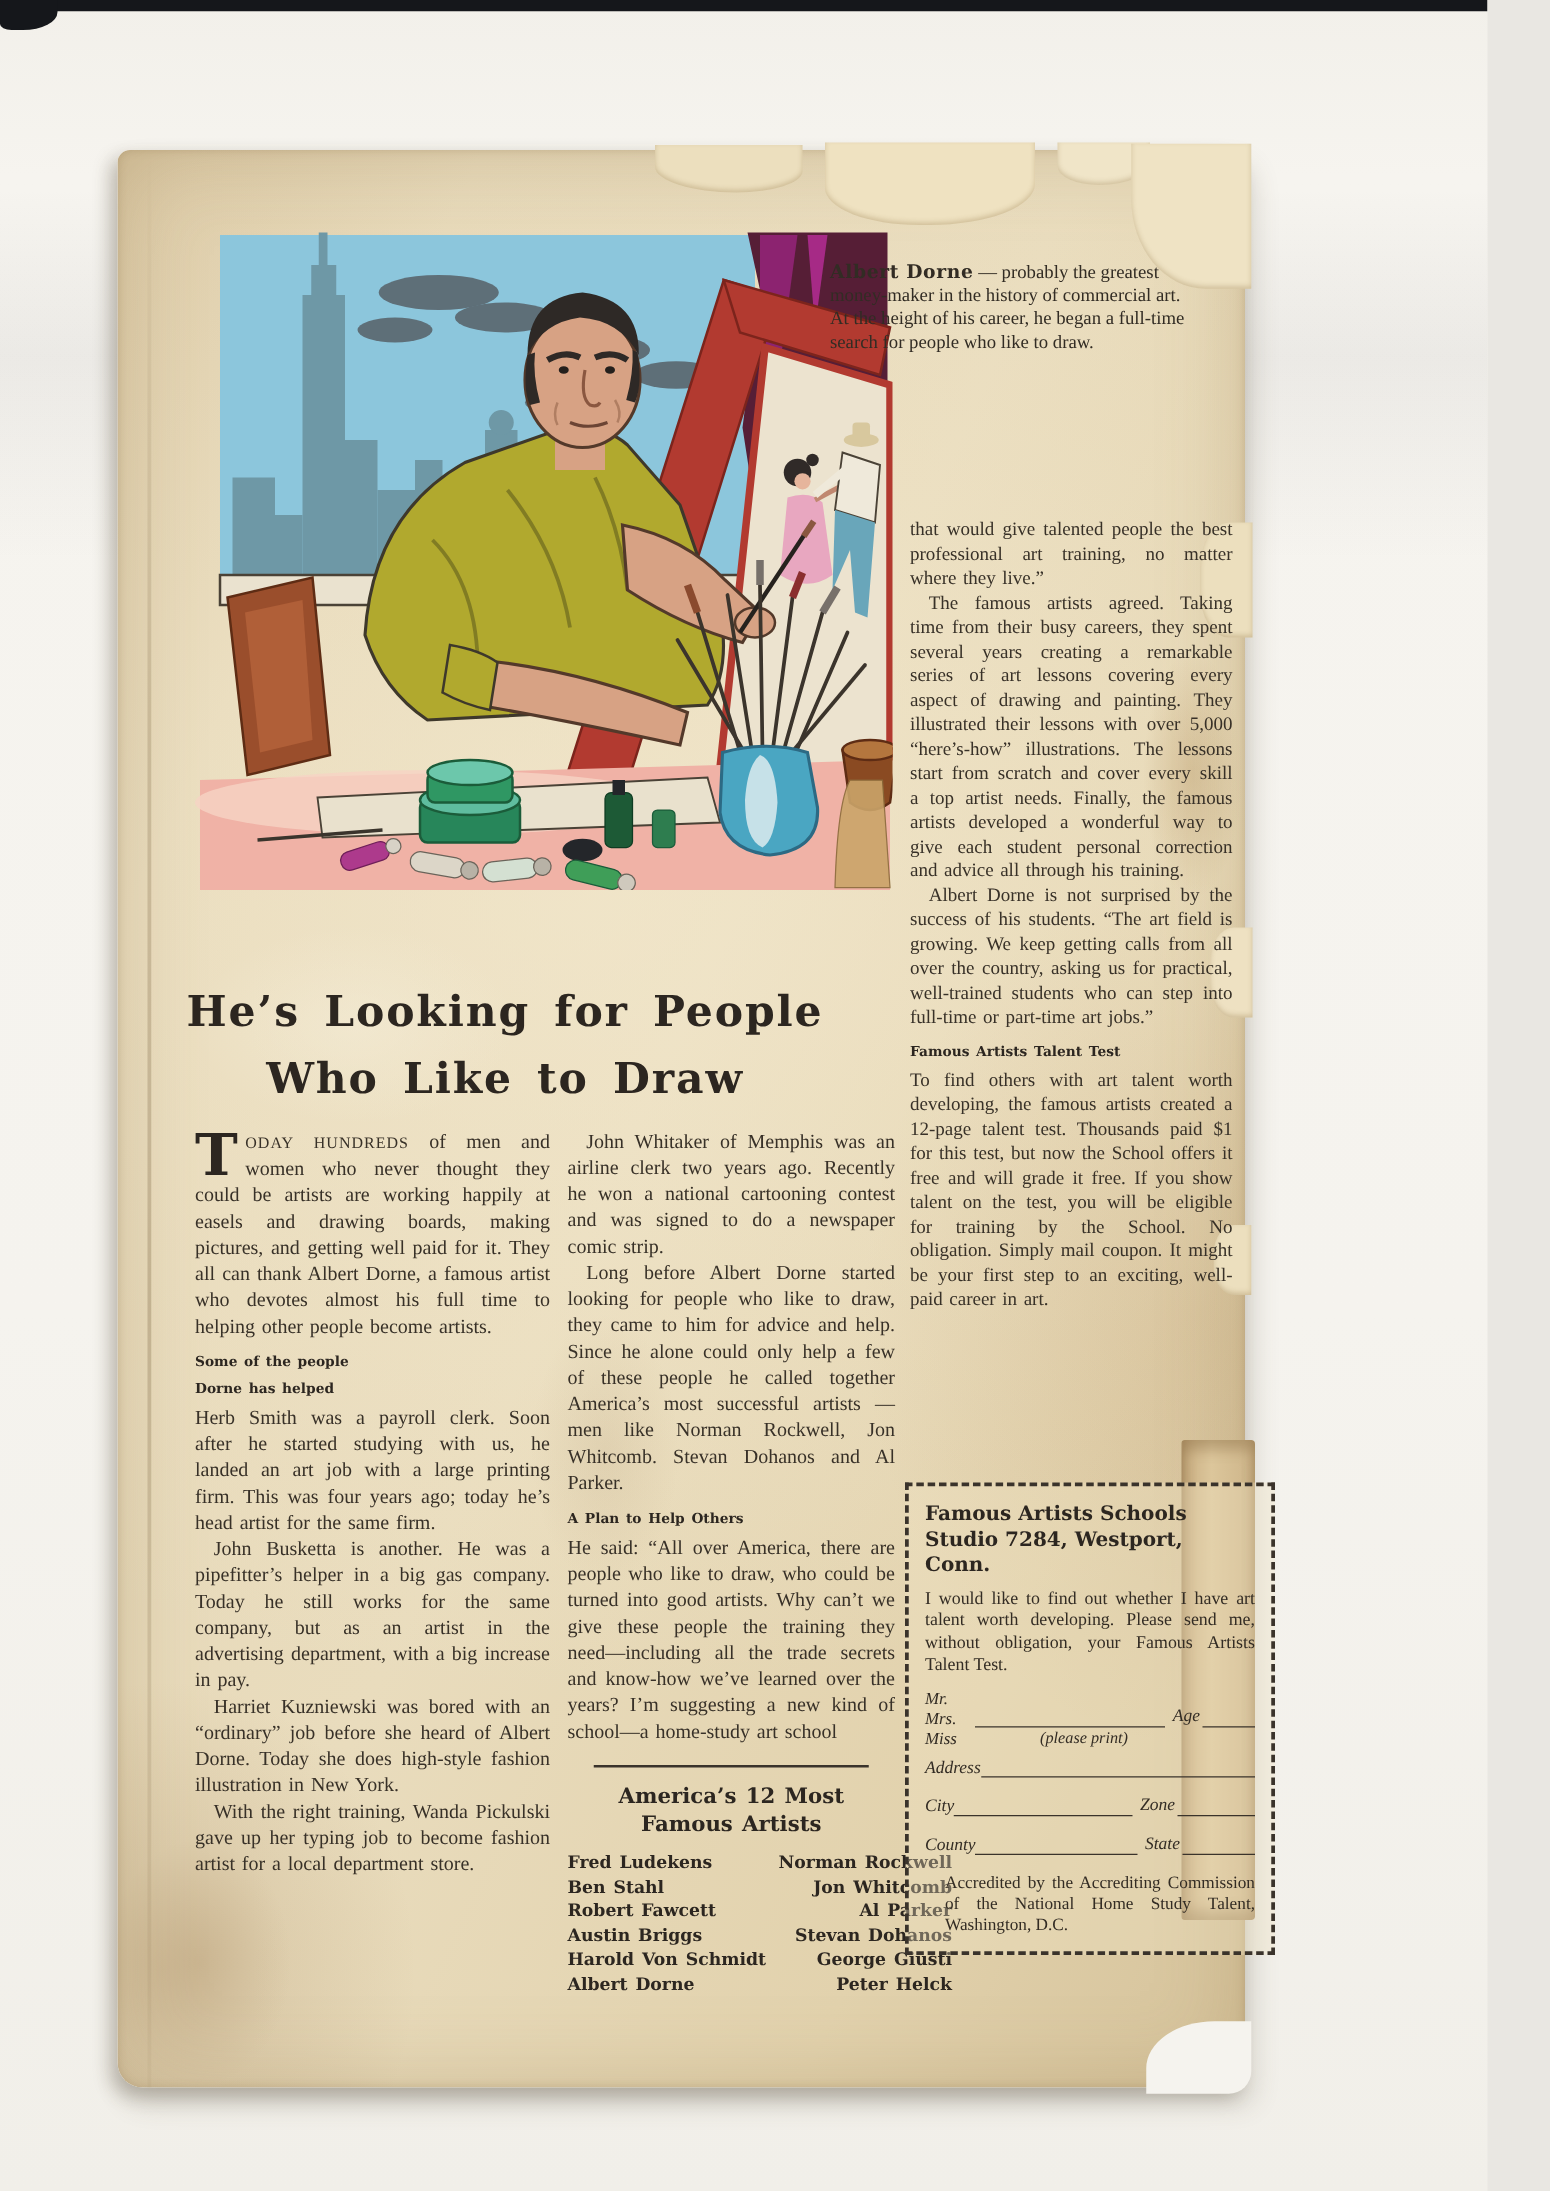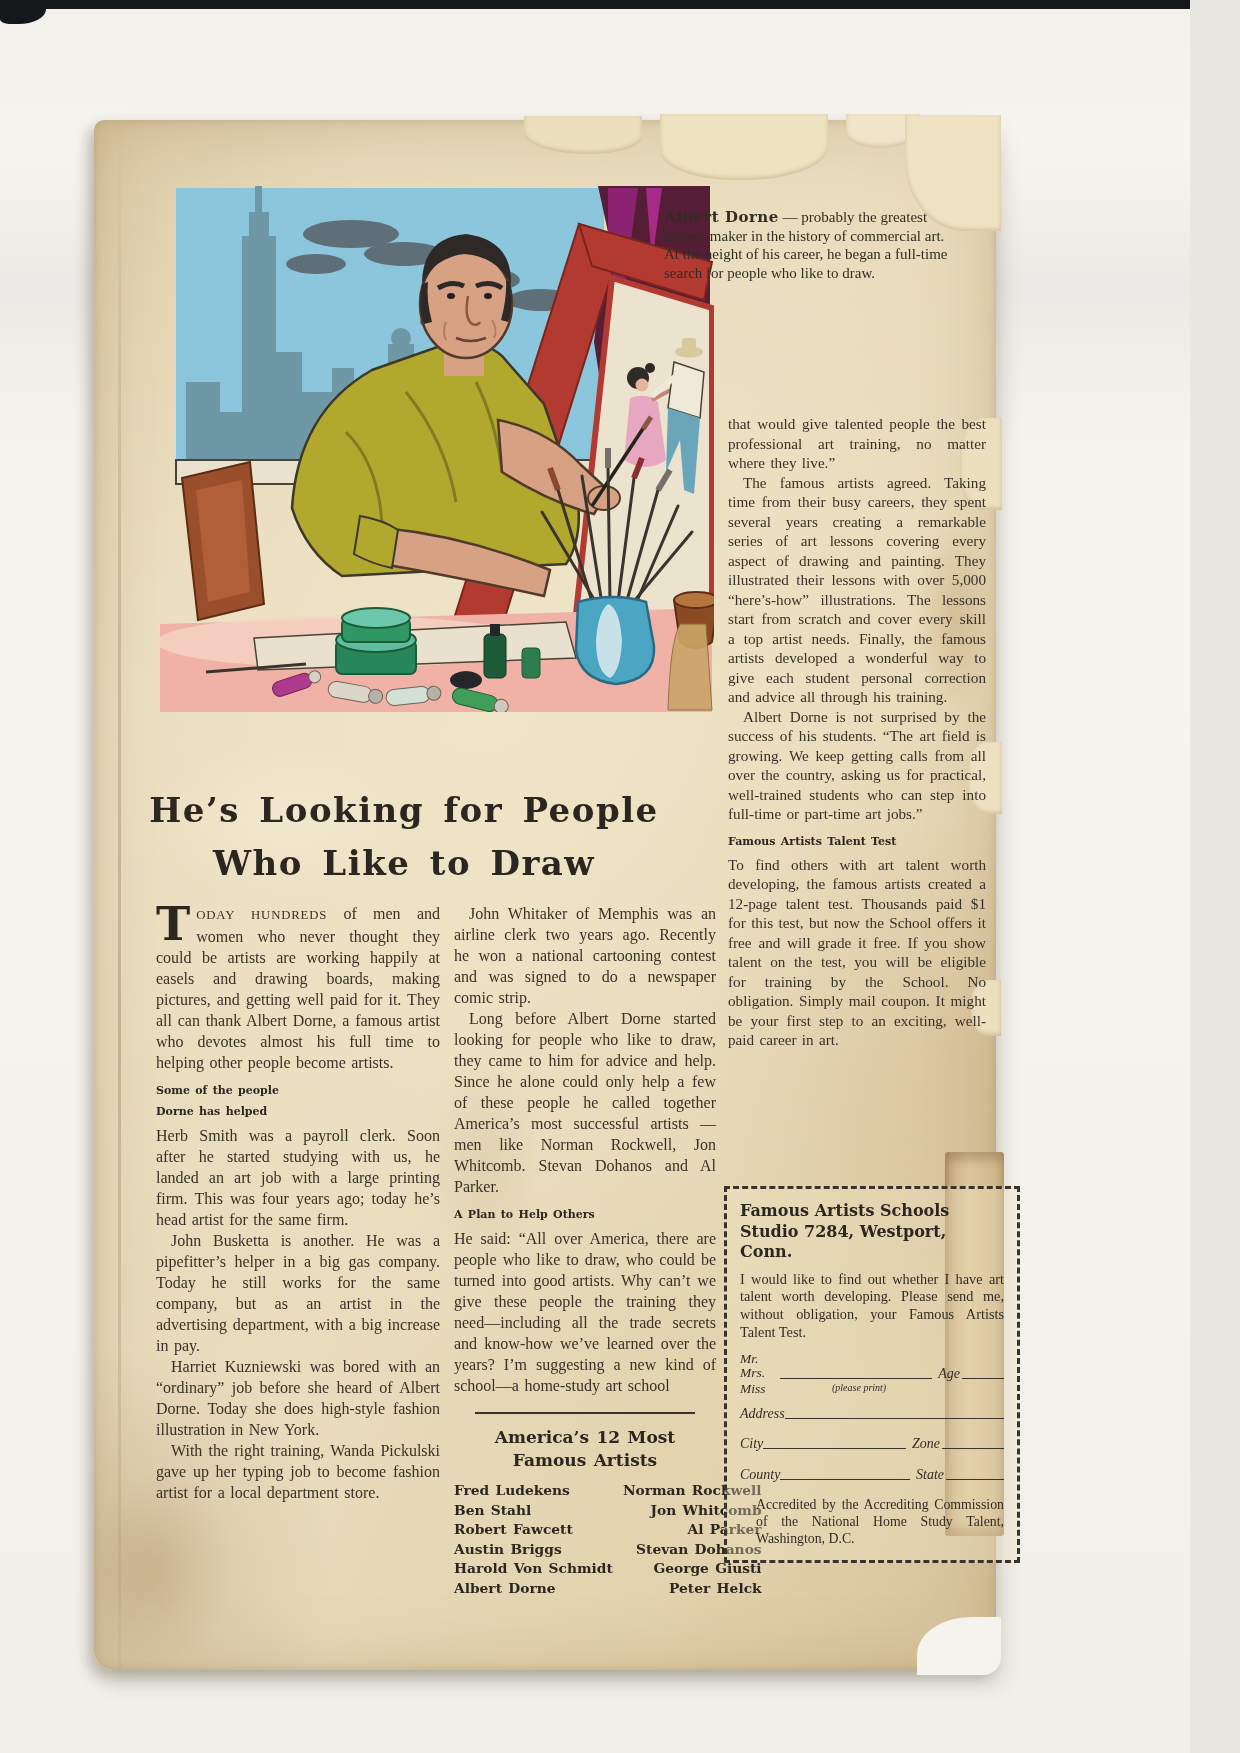--- a/index.html
+++ b/index.html
@@ -63,29 +63,29 @@
   .fa-cols{display:flex;gap:10px;margin-top:9px;font-family:"DejaVu Serif",serif;}
   .fa-col{flex:1;font-weight:bold;font-size:13.8px;line-height:19.6px;color:#2c2620;white-space:nowrap;}
   .fa-col.r{text-align:right;}
   .fa-col.l{text-align:left;}
 
   
   .coupon{position:absolute;left:630px;top:1066px;width:264px;border:3px dashed #3a332b;
         padding:12px 13px 13px;background:rgba(242,230,198,.35);color:#332c24;}
   .coupon-h{font-family:"DejaVu Serif",serif;font-weight:bold;font-size:16px;line-height:20.5px;color:#2c2620;}
   .coupon-body{font-size:14.3px;line-height:17.8px;margin-top:8px;text-align:justify;}
-  .f-row{display:flex;align-items:flex-start;}
+  .f-row{display:flex;align-items:flex-end;}
   .fline{flex:1;border-bottom:1.6px solid #3a332b;height:12px;}
   .fline.fixed-a{flex:0 0 42px;}
   .fline.fixed-b{flex:0 0 62px;}
   .fline.fixed-c{flex:0 0 58px;}
   .ital{font-style:italic;font-size:14px;line-height:15px;}
   .sal{flex:0 0 40px;font-style:italic;font-size:13.5px;line-height:14.5px;}
   .lblr{padding:0 2px 0 6px;font-style:italic;font-size:14px;}
-  .pprint{font-style:italic;font-size:10px;margin-left:52px;}
+  .pprint{font-style:italic;font-size:13px;margin-left:52px;}
   .sal-block{margin-top:10px;}
   .frm{margin-top:15px;}
   .accred{margin-top:13px;font-size:13.8px;line-height:17px;padding-left:16px;text-align:justify;}
 
   .illus{position:absolute;left:52px;top:52px;width:568px;height:540px;}
 </style>
 </head>
 <body>
 
 <div class="scan">

